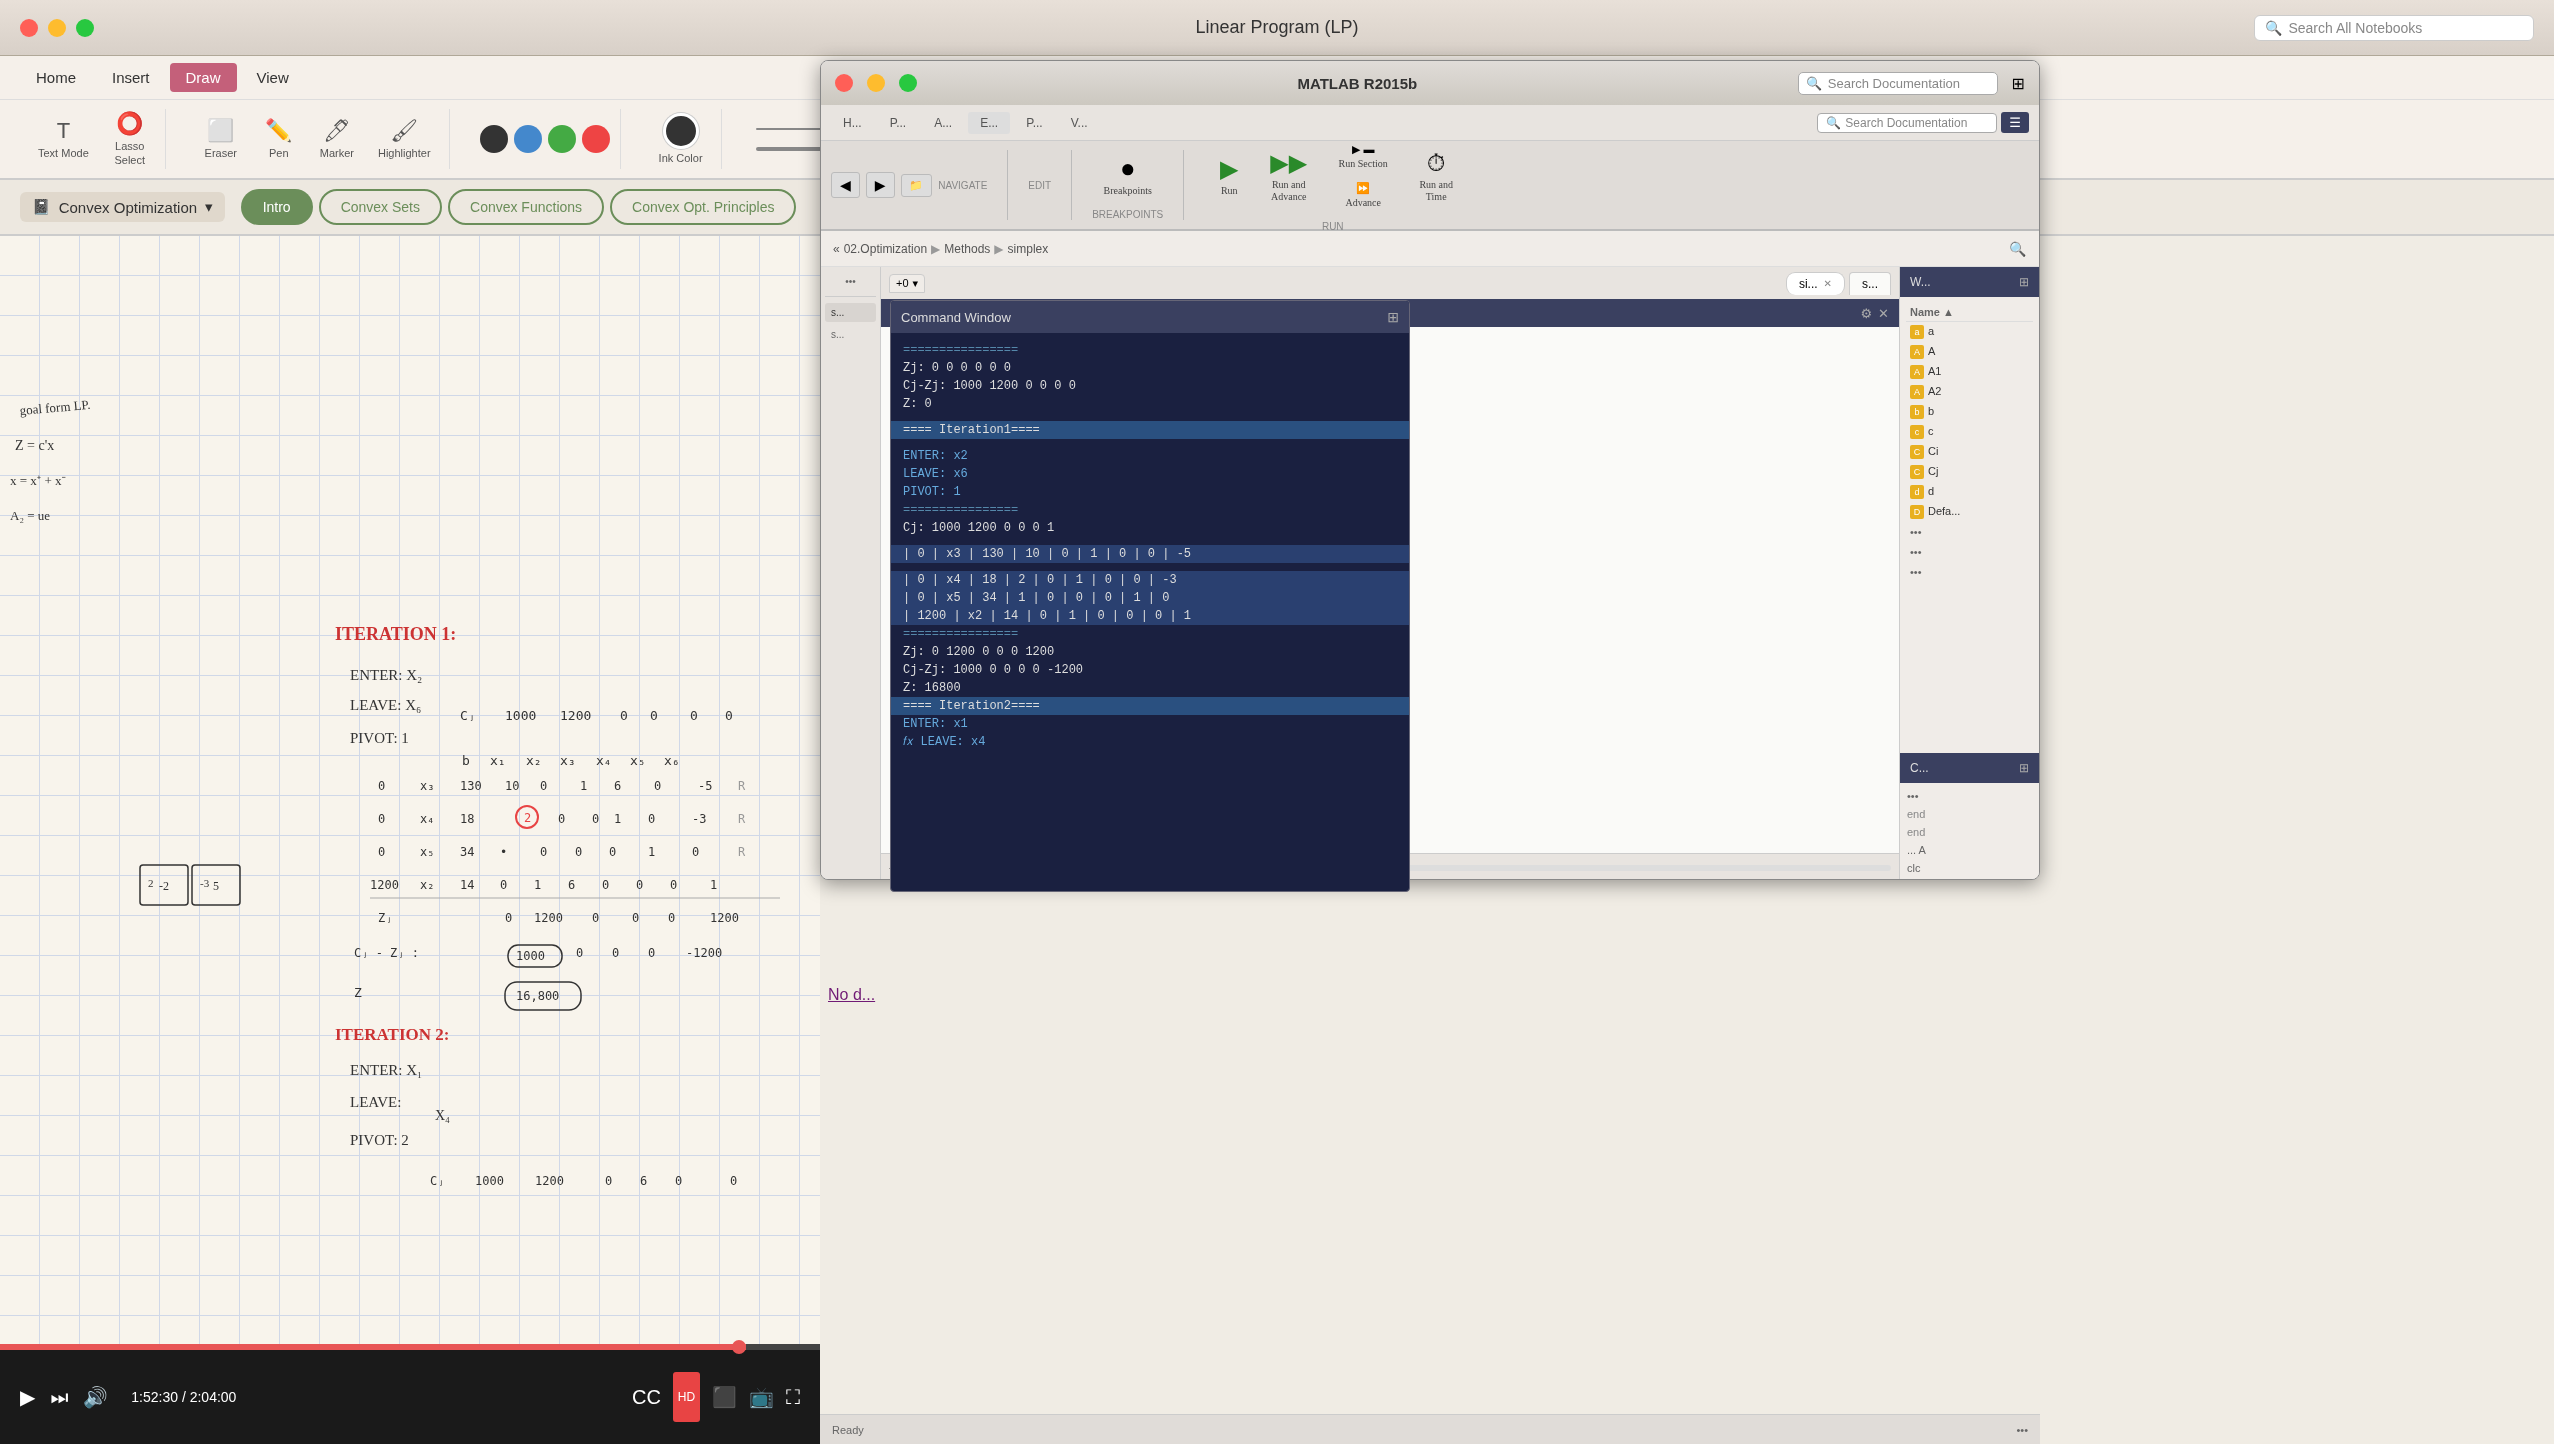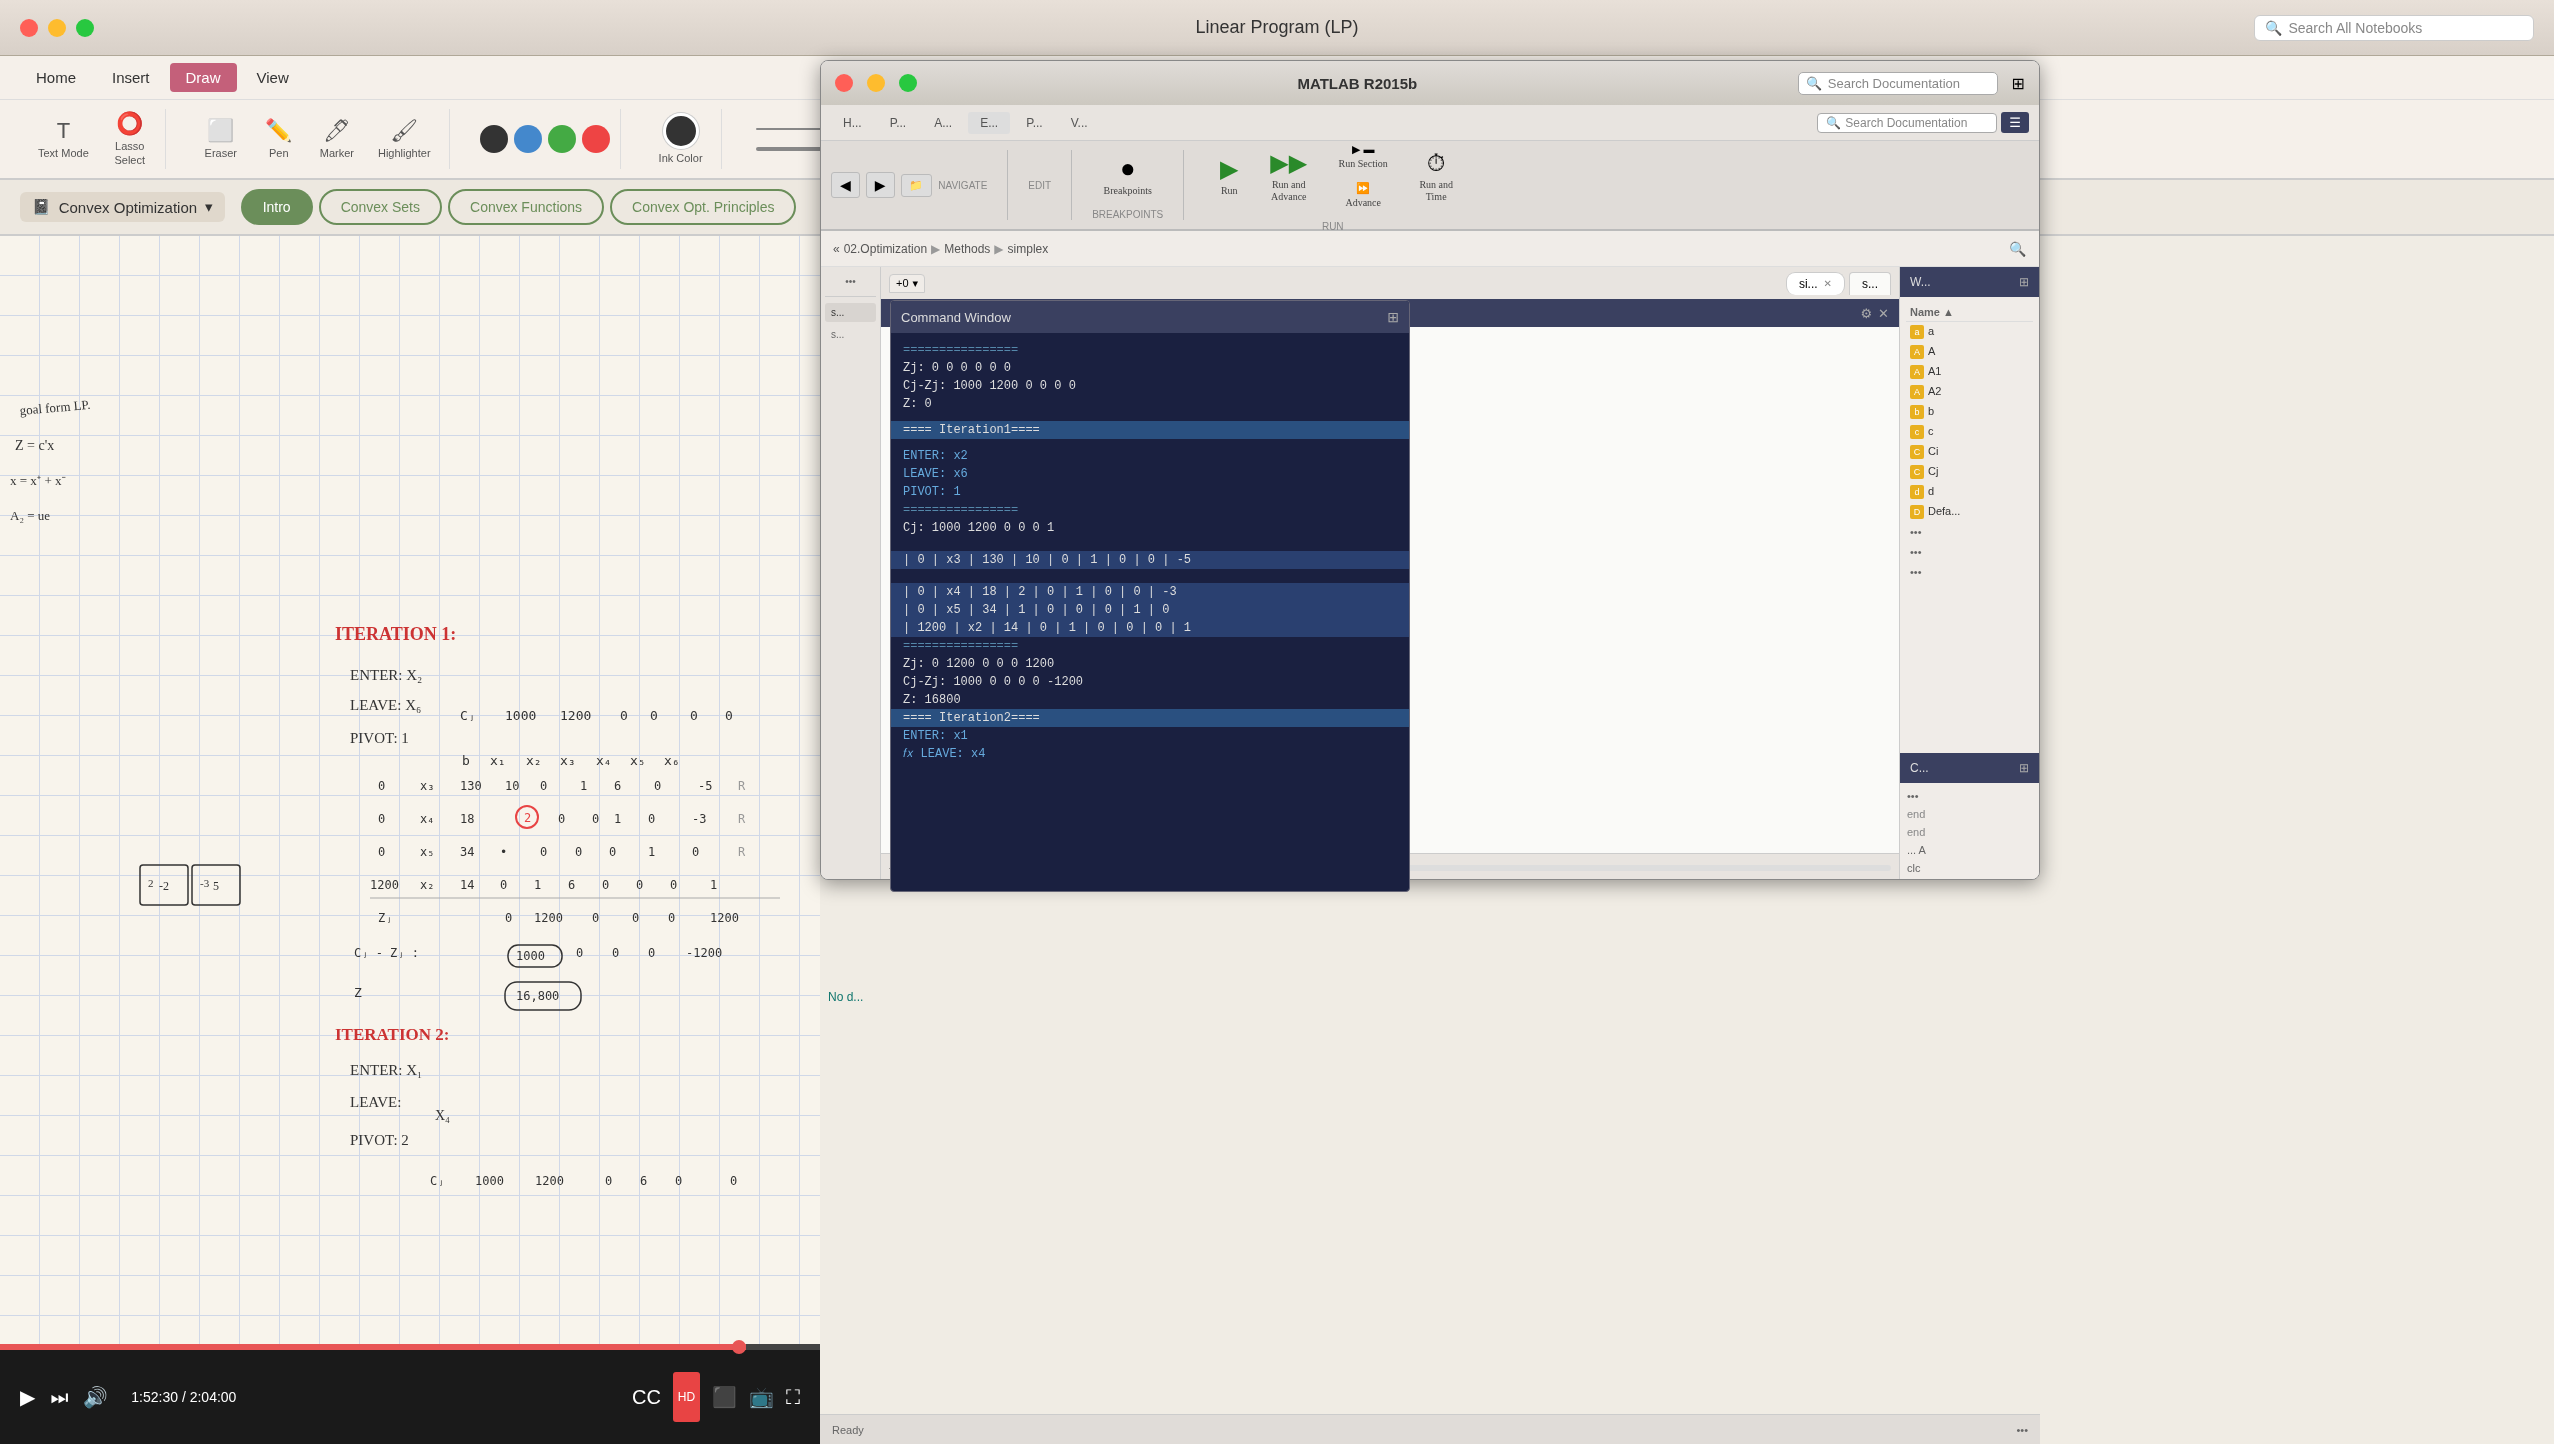--- a/index.html
+++ b/index.html
@@ -1072,35 +1072,35 @@
       <span class="cw-line cw-separator">================</span>
       <span class="cw-line">Zj: 0  0  0  0  0  0</span>
       <span class="cw-line">Cj-Zj: 1000  1200    0    0    0    0</span>
       <span class="cw-line">Z: 0</span>
       <span class="cw-line cw-highlight" style="background:#2a5080;display:block;margin:8px -12px;padding:0 12px;">==== Iteration1====</span>
       <span class="cw-line cw-label">ENTER: x2</span>
       <span class="cw-line cw-label">LEAVE: x6</span>
       <span class="cw-line cw-label">PIVOT: 1</span>
       <span class="cw-line cw-separator">================</span>
       <span class="cw-line">Cj: 1000  1200    0    0    0    1</span>
-      <span class="cw-line cw-highlight" style="background:#2a4070;display:block;margin:14px -12px;padding:0 12px;">|  0 | x3 | 130 | 10 | 0 | 1 | 0 | 0 | -5</span>
+      <span class="cw-line cw-highlight" style="background:#2a4070;display:block;margin:8px -12px;padding:0 12px;">|  0 | x3 | 130 | 10 | 0 | 1 | 0 | 0 | -5</span>
       <span class="cw-line cw-highlight" style="background:#2a4070;display:block;margin:0 -12px;padding:0 12px;">|  0 | x4 |  18 |  2 | 0 | 1 | 0 | 0 | -3</span>
       <span class="cw-line cw-highlight" style="background:#2a4070;display:block;margin:0 -12px;padding:0 12px;">|  0 | x5 |  34 |  1 | 0 | 0 | 0 | 1 |  0</span>
       <span class="cw-line cw-highlight" style="background:#2a4070;display:block;margin:0 -12px;padding:0 12px;">| 1200 | x2 | 14 |  0 | 1 | 0 | 0 | 0 |  1</span>
       <span class="cw-line cw-separator">================</span>
       <span class="cw-line">Zj: 0  1200    0    0    0  1200</span>
       <span class="cw-line">Cj-Zj: 1000    0    0    0    0  -1200</span>
       <span class="cw-line">Z: 16800</span>
       <span class="cw-line cw-highlight" style="background:#2a5080;display:block;margin:0 -12px;padding:0 12px;">==== Iteration2====</span>
       <span class="cw-line cw-label">ENTER: x1</span>
       <span class="cw-line cw-label">𝑓𝑥 LEAVE: x4</span>
     </div>
   </div>
 
-  <div style="position:absolute;bottom:440px;left:828px;font-size:12px;color:#0f766e;">No d...</div>
+  <div style="position:absolute;bottom:440px;left:828px;font-size:16px;color:#701a75;text-decoration:underline;">No d...</div>
 
   <div class="matlab-status">
     <span>Ready</span>
     <div style="flex:1;"></div>
     <div style="display:flex;gap:6px;align-items:center;">
       <span style="font-size:11px;color:#666;">•••</span>
     </div>
   </div>
 
 </div>

